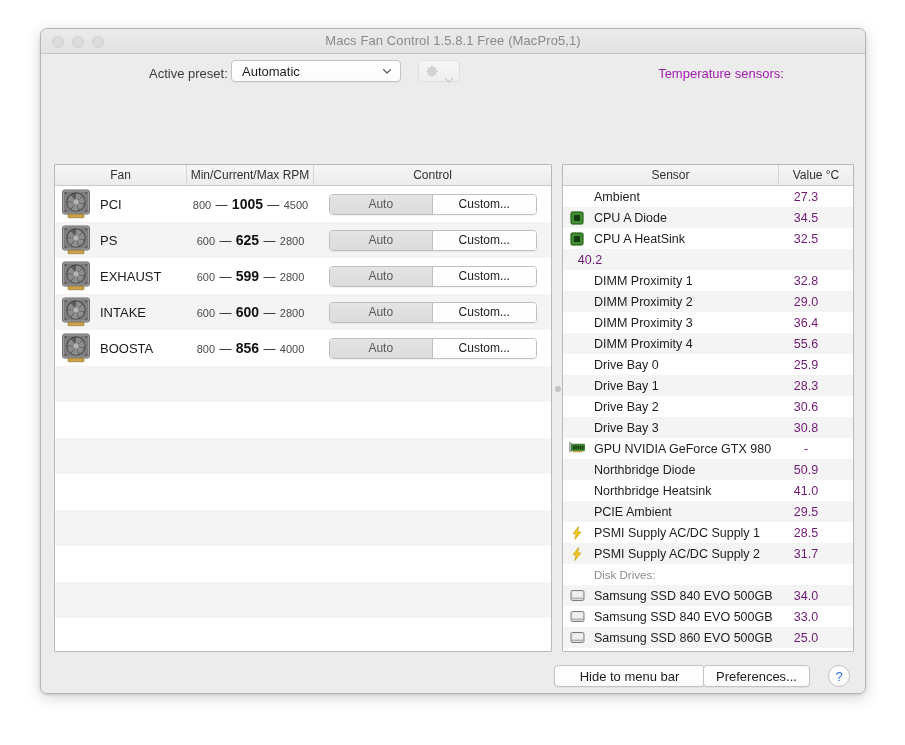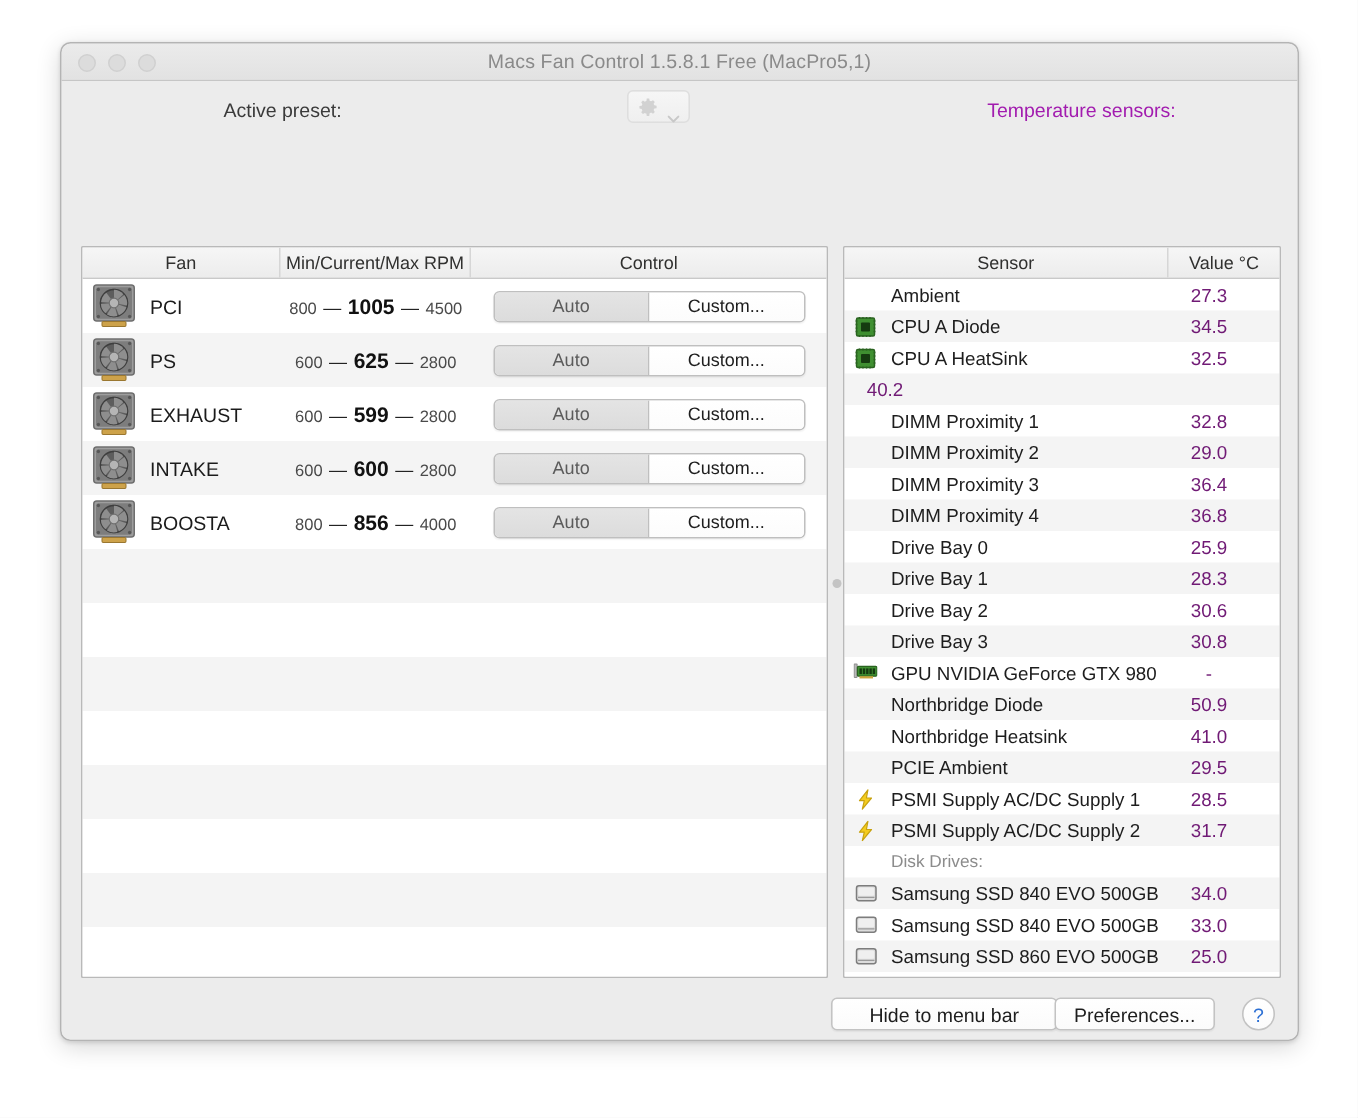--- a/index.html
+++ b/index.html
@@ -259,20 +259,28 @@
   <div id="titlebar">
     <div class="traffic" id="tl-close"></div>
     <div class="traffic" id="tl-min"></div>
     <div class="traffic" id="tl-zoom"></div>
     <div id="window-title">Macs Fan Control 1.5.8.1 Free (MacPro5,1)</div>
   </div>
 
   <div id="toolbar">
     <div id="preset-label">Active preset:</div>
 
+    <div id="preset-select">
+      <span id="preset-value">Automatic</span>
+      <span class="chev">
+        <svg width="8" height="5" viewBox="0 0 8 5">
+            <path d="M0.6 0.6 L4 4 L7.4 0.6" fill="none" stroke="#55585a" stroke-width="1.3" stroke-linecap="round" stroke-linejoin="round"></path>
+          </svg>
+      </span>
+    </div>
 
     <div id="gear-button">
       <span id="gear-icon">
         <svg width="14" height="14" viewBox="0 0 24 24">
           <path fill="#d2d2d2" d="M12 8a4 4 0 100 8 4 4 0 000-8zm0 2.2a1.8 1.8 0 110 3.6 1.8 1.8 0 010-3.6z"></path>
           <path fill="#d2d2d2" d="M10.6 1h2.8l.45 2.6c.6.2 1.17.46 1.69.79l2.25-1.35 1.98 1.98-1.35 2.25c.33.52.59 1.09.79 1.69L21.8 9.4v2.8l-2.6.45c-.2.6-.46 1.17-.79 1.69l1.35 2.25-1.98 1.98-2.25-1.35c-.52.33-1.09.59-1.69.79L13.4 21h-2.8l-.45-2.6a7.2 7.2 0 01-1.69-.79l-2.25 1.35-1.98-1.98 1.35-2.25a7.2 7.2 0 01-.79-1.69L2.2 12.6V9.8l2.6-.45c.2-.6.46-1.17.79-1.69L4.24 5.41 6.22 3.43l2.25 1.35c.52-.33 1.09-.59 1.69-.79L10.6 1z"></path>
         </svg>
       </span>
       <span id="gear-chev">
         <svg width="8" height="5" viewBox="0 0 8 5">
@@ -539,21 +547,21 @@
               <span class="sen-icon"></span>
               <span class="sen-label">DIMM Proximity 3</span>
             </div>
             <div class="sen-value-cell">36.4</div>
           </div>
           <div class="sen-row even">
             <div class="sen-name-cell">
               <span class="sen-icon"></span>
               <span class="sen-label">DIMM Proximity 4</span>
             </div>
-            <div class="sen-value-cell">36.8</div>
+            <div class="sen-value-cell">55.6</div>
           </div>
           <div class="sen-row odd">
             <div class="sen-name-cell">
               <span class="sen-icon"></span>
               <span class="sen-label">Drive Bay 0</span>
             </div>
             <div class="sen-value-cell">25.9</div>
           </div>
           <div class="sen-row even">
             <div class="sen-name-cell">

